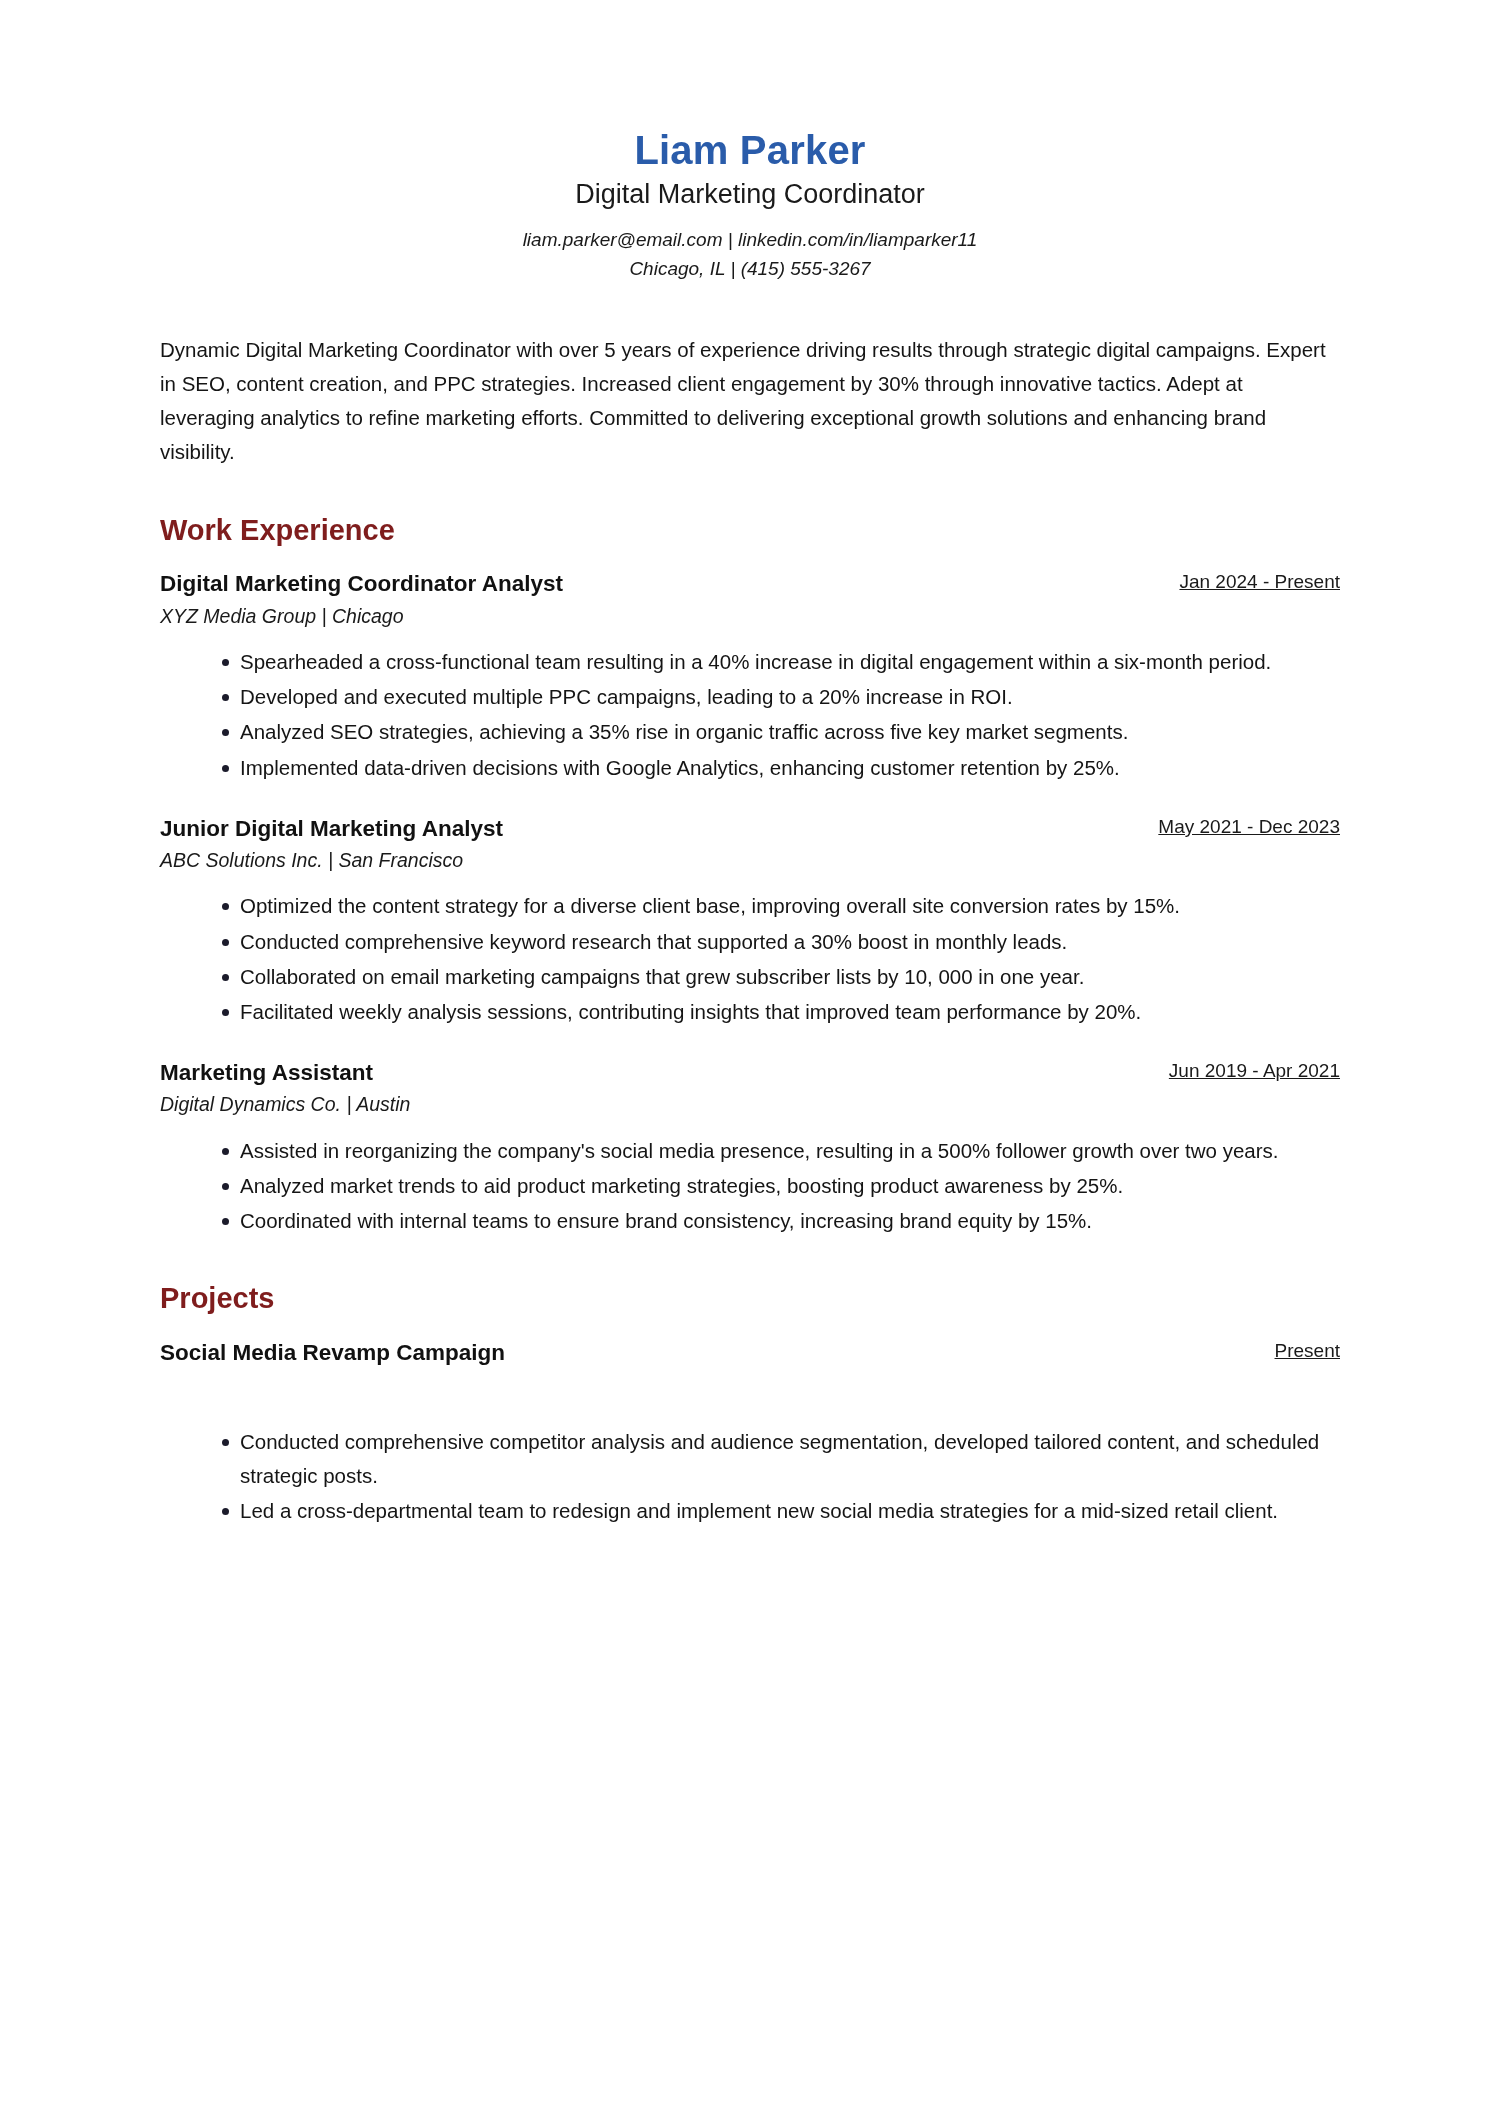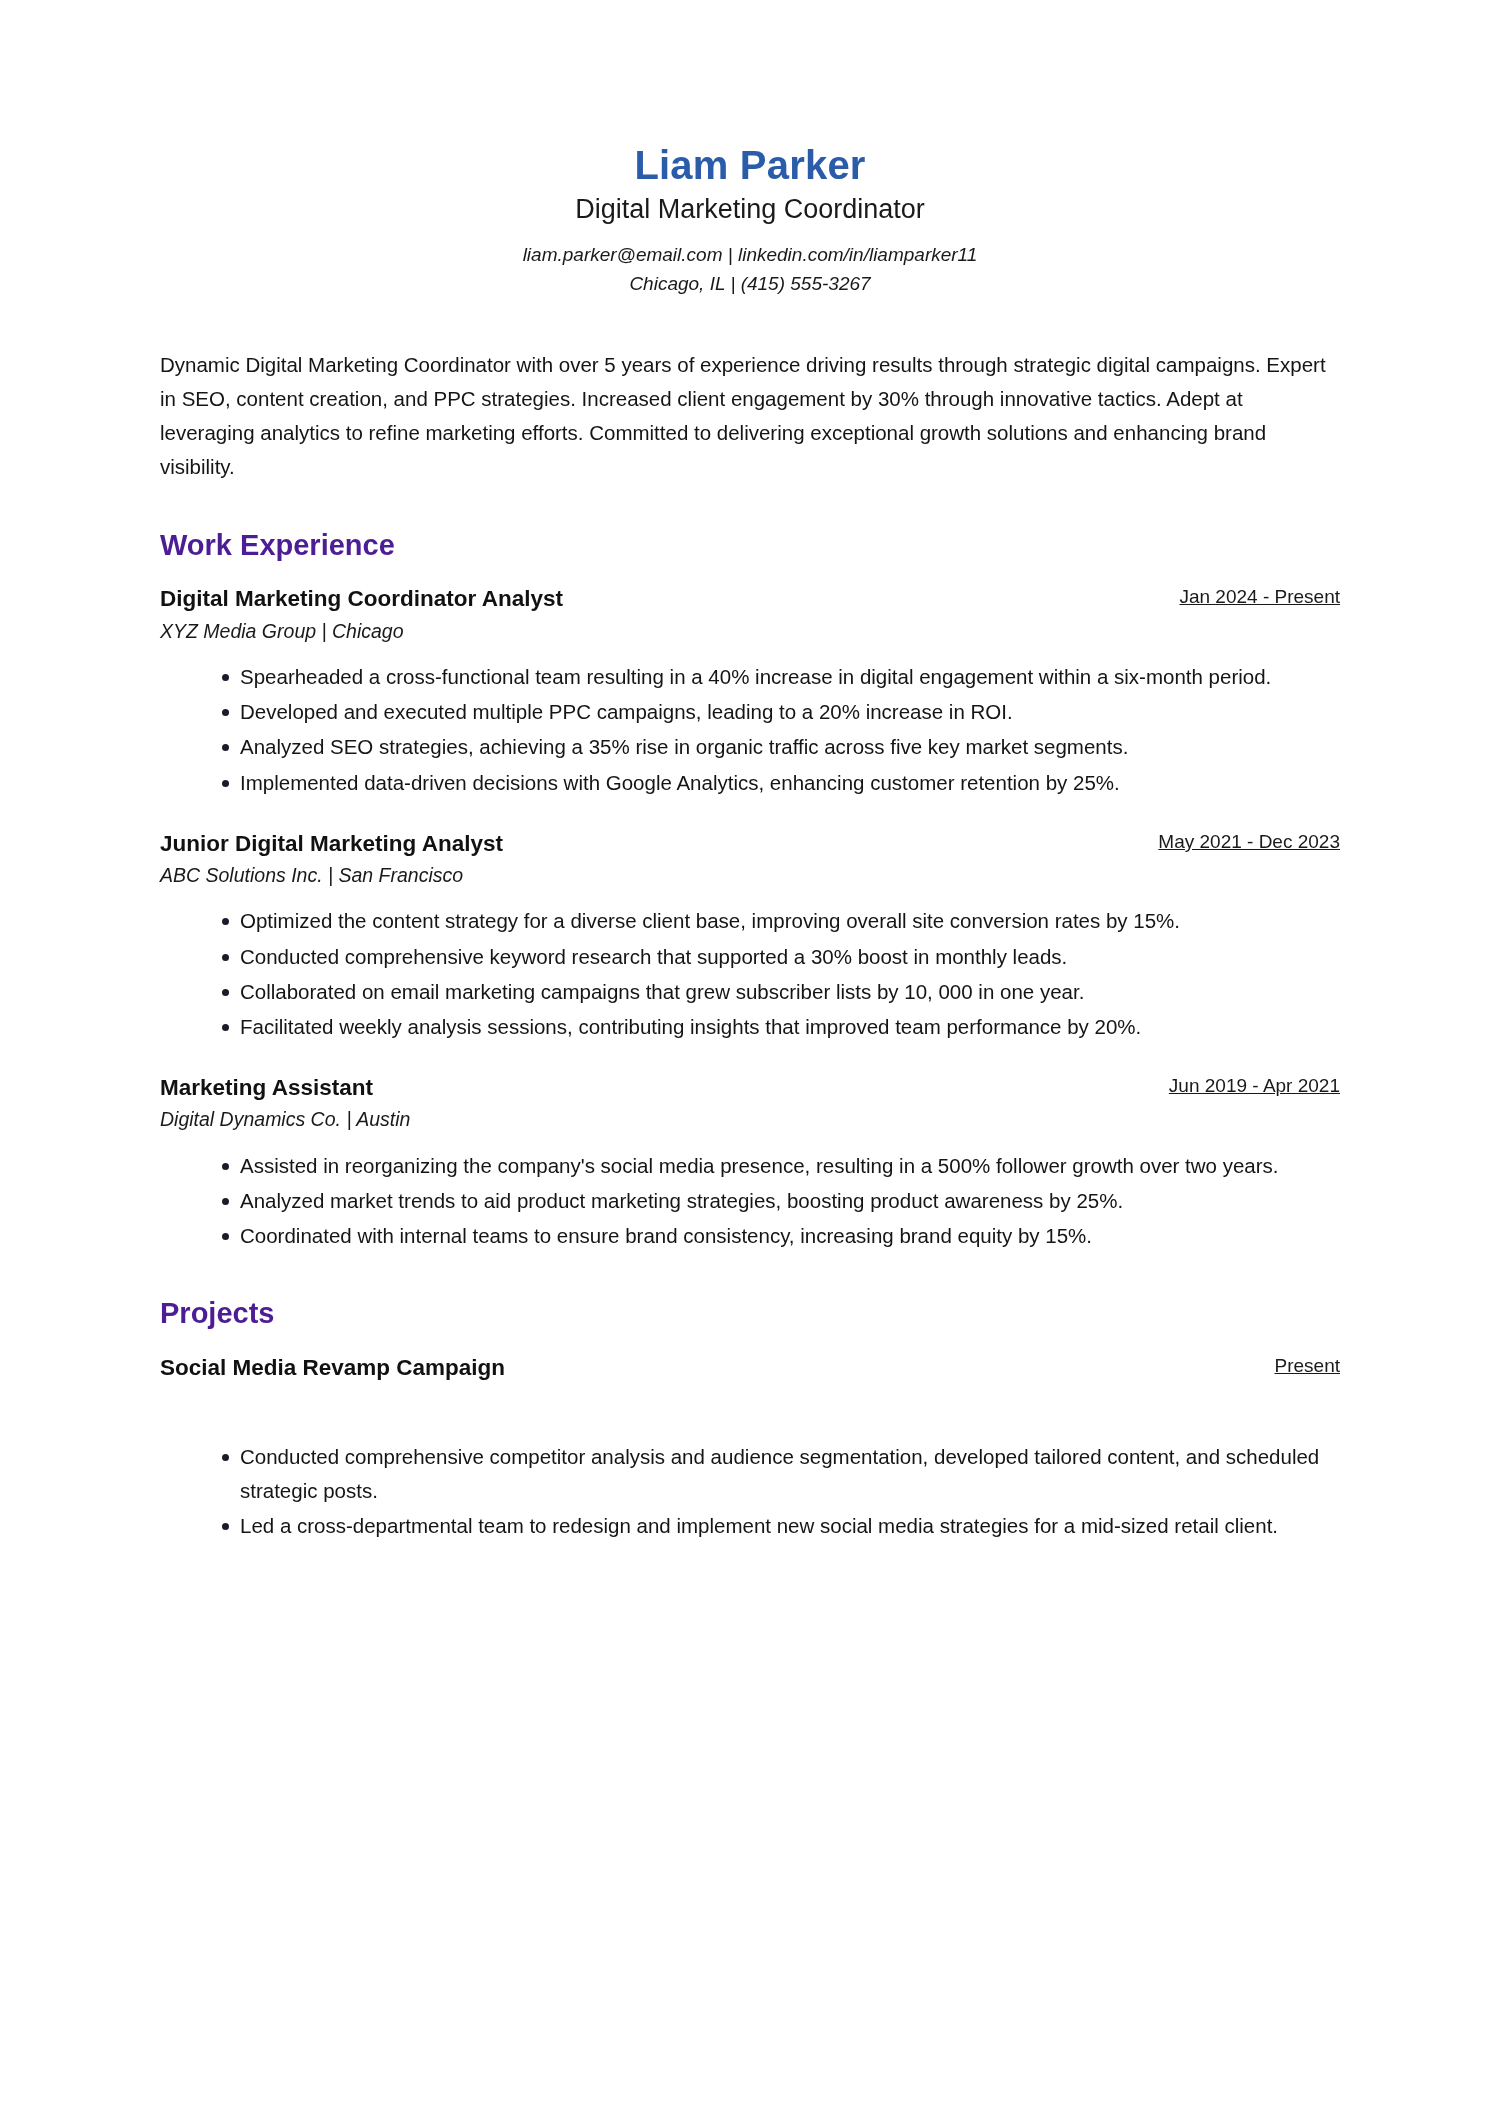--- a/index.html
+++ b/index.html
@@ -19,21 +19,21 @@
     height: 2121px;
     box-sizing: border-box;
     padding: 0;
     position: relative;
     background: #ffffff;
   }
   .content {
     position: absolute;
     left: 160px;
     right: 160px;
-    top: 143px;
+    top: 128px;
   }
 
   
   .hdr { text-align: center; }
   .name {
     font-size: 40px;
     font-weight: bold;
     color: #2a5caa;
     letter-spacing: 0.2px;
     line-height: 1.1;
@@ -60,21 +60,21 @@
     line-height: 1.65;
     color: #151515;
     text-align: left;
   }
 
   
   .section { margin-top: 44px; }
   .section-title {
     font-size: 29px;
     font-weight: bold;
-    color: #4c1d95;
+    color: #7f1d1d;
     margin: 0 0 22px 0;
     line-height: 1.2;
   }
 
   
   .entry { margin-bottom: 30px; }
   .entry-head {
     display: flex;
     align-items: flex-start;
     justify-content: space-between;

